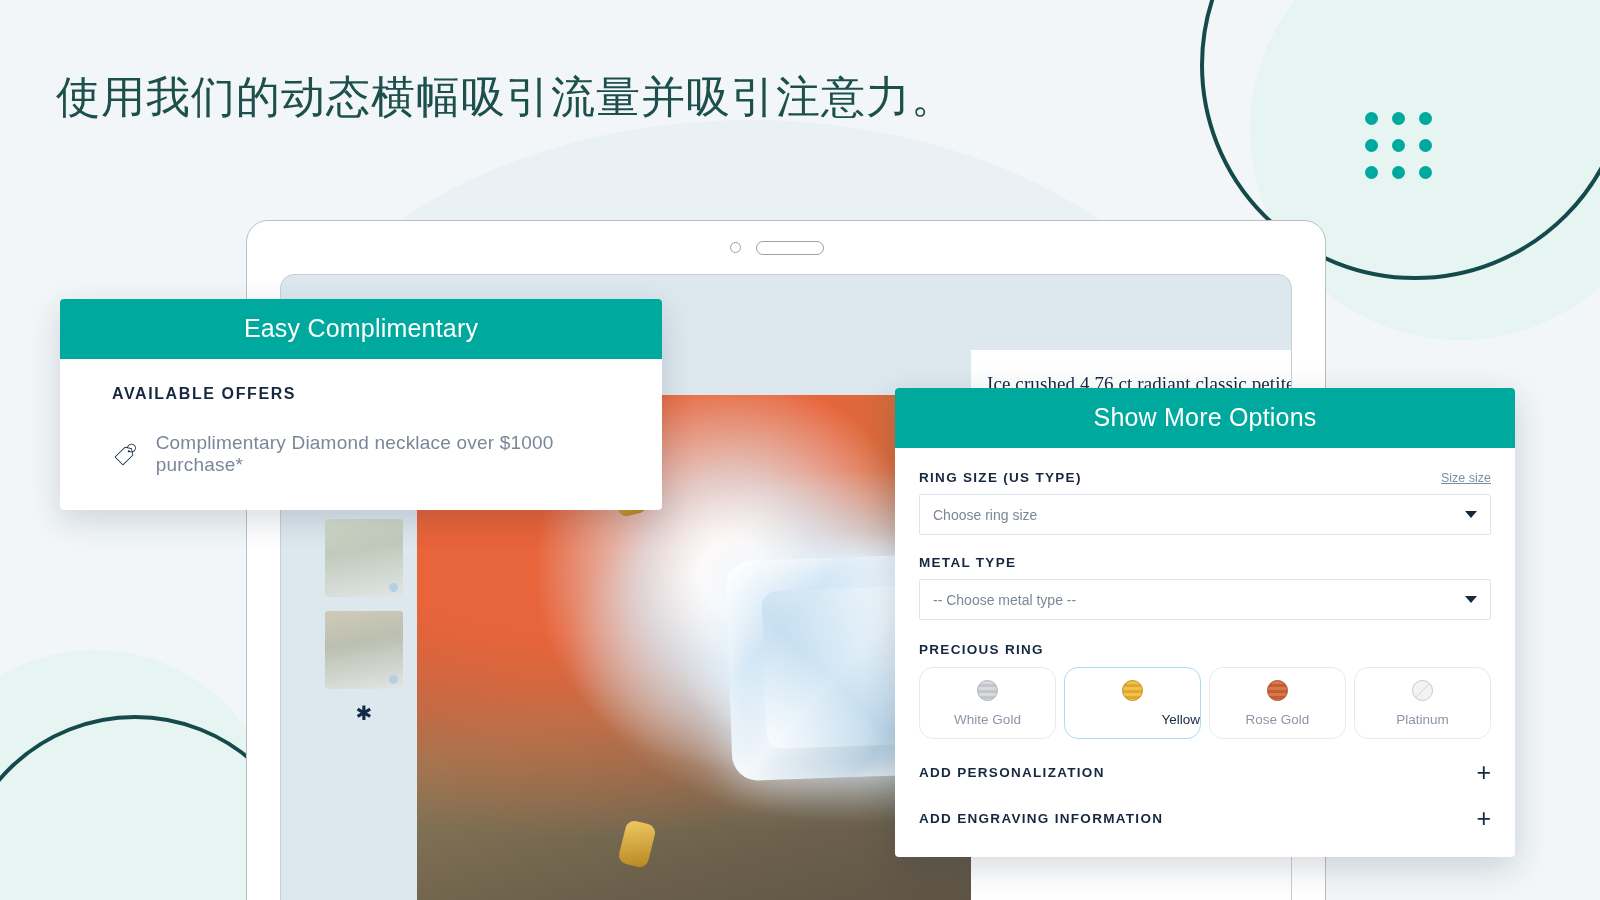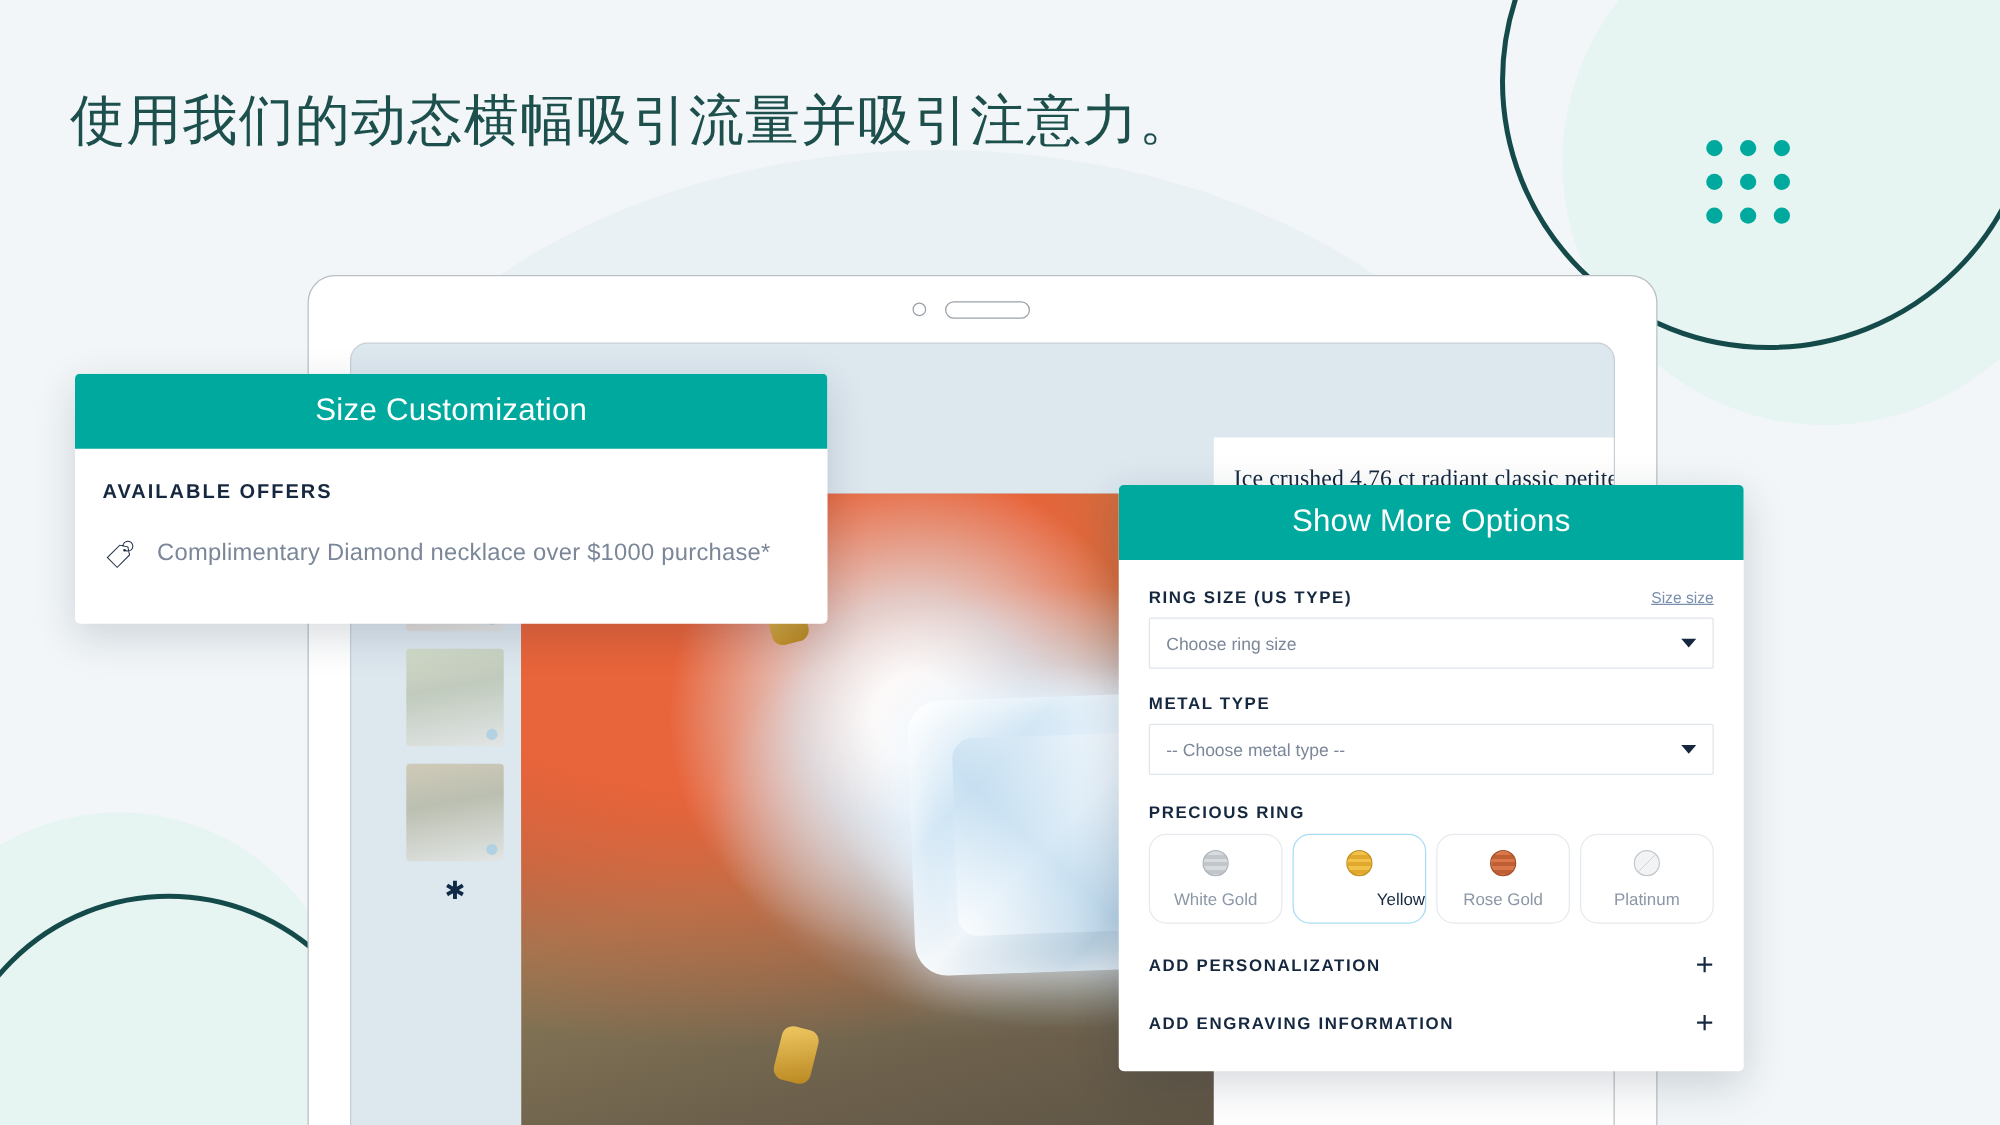--- a/index.html
+++ b/index.html
@@ -124,31 +124,31 @@
   #easy-card {
     position: absolute; left: 60px; top: 299px; width: 602px;
     background: #ffffff; border-radius: 4px;
     box-shadow: 0 10px 32px rgba(20,40,60,.16);
     overflow: hidden;
   }
   .card-head {
     background: #00a99d; color: #ffffff; text-align: center;
     font-size: 25px; padding: 15px 0 16px; letter-spacing: .2px;
   }
-  #easy-body { padding: 26px 22px 45px; }
+  #easy-body { padding: 26px 22px 34px; margin-left: 30px; }
   #offers-label {
     font-size: 16px; font-weight: bold; letter-spacing: 1.6px; color: #16283f;
   }
   #offer-row { display: flex; align-items: center; gap: 17px; margin-top: 29px; }
   #tag-icon { color: #16283f; font-size: 21px; line-height: 1; transform: rotate(90deg); }
   #offer-text { font-size: 19px; color: #7b8798; letter-spacing: .2px; }
 
   
   #options-panel {
-    position: absolute; left: 895px; top: 388px; width: 500px;
+    position: absolute; left: 895px; top: 388px; width: 620px;
     background: #ffffff; border-radius: 4px;
     box-shadow: 0 10px 34px rgba(20,40,60,.18);
     overflow: hidden;
   }
   #options-body { padding: 22px 24px 26px; }
   .field-label {
     font-size: 13.5px; font-weight: bold; letter-spacing: 1.3px; color: #16283f;
   }
   .label-row { display: flex; justify-content: space-between; align-items: baseline; }
   #size-chart-link {
@@ -240,21 +240,21 @@
           <span id="review-count">(123 review)</span>
           <span id="sku-block"><b>SKU :</b> <span>DRE62938RA-24kGP/4W</span></span>
         </div>
 
       </div>
 
     </div>
   </div>
 
   <div id="easy-card">
-    <div class="card-head">Size Customization</div>
+    <div class="card-head">Easy Complimentary</div>
     <div id="easy-body">
       <div id="offers-label">AVAILABLE OFFERS</div>
       <div id="offer-row">
         <span id="tag-icon">🏷</span>
         <span id="offer-text">Complimentary Diamond necklace over $1000 purchase*</span>
       </div>
     </div>
   </div>
 
   <div id="options-panel">

